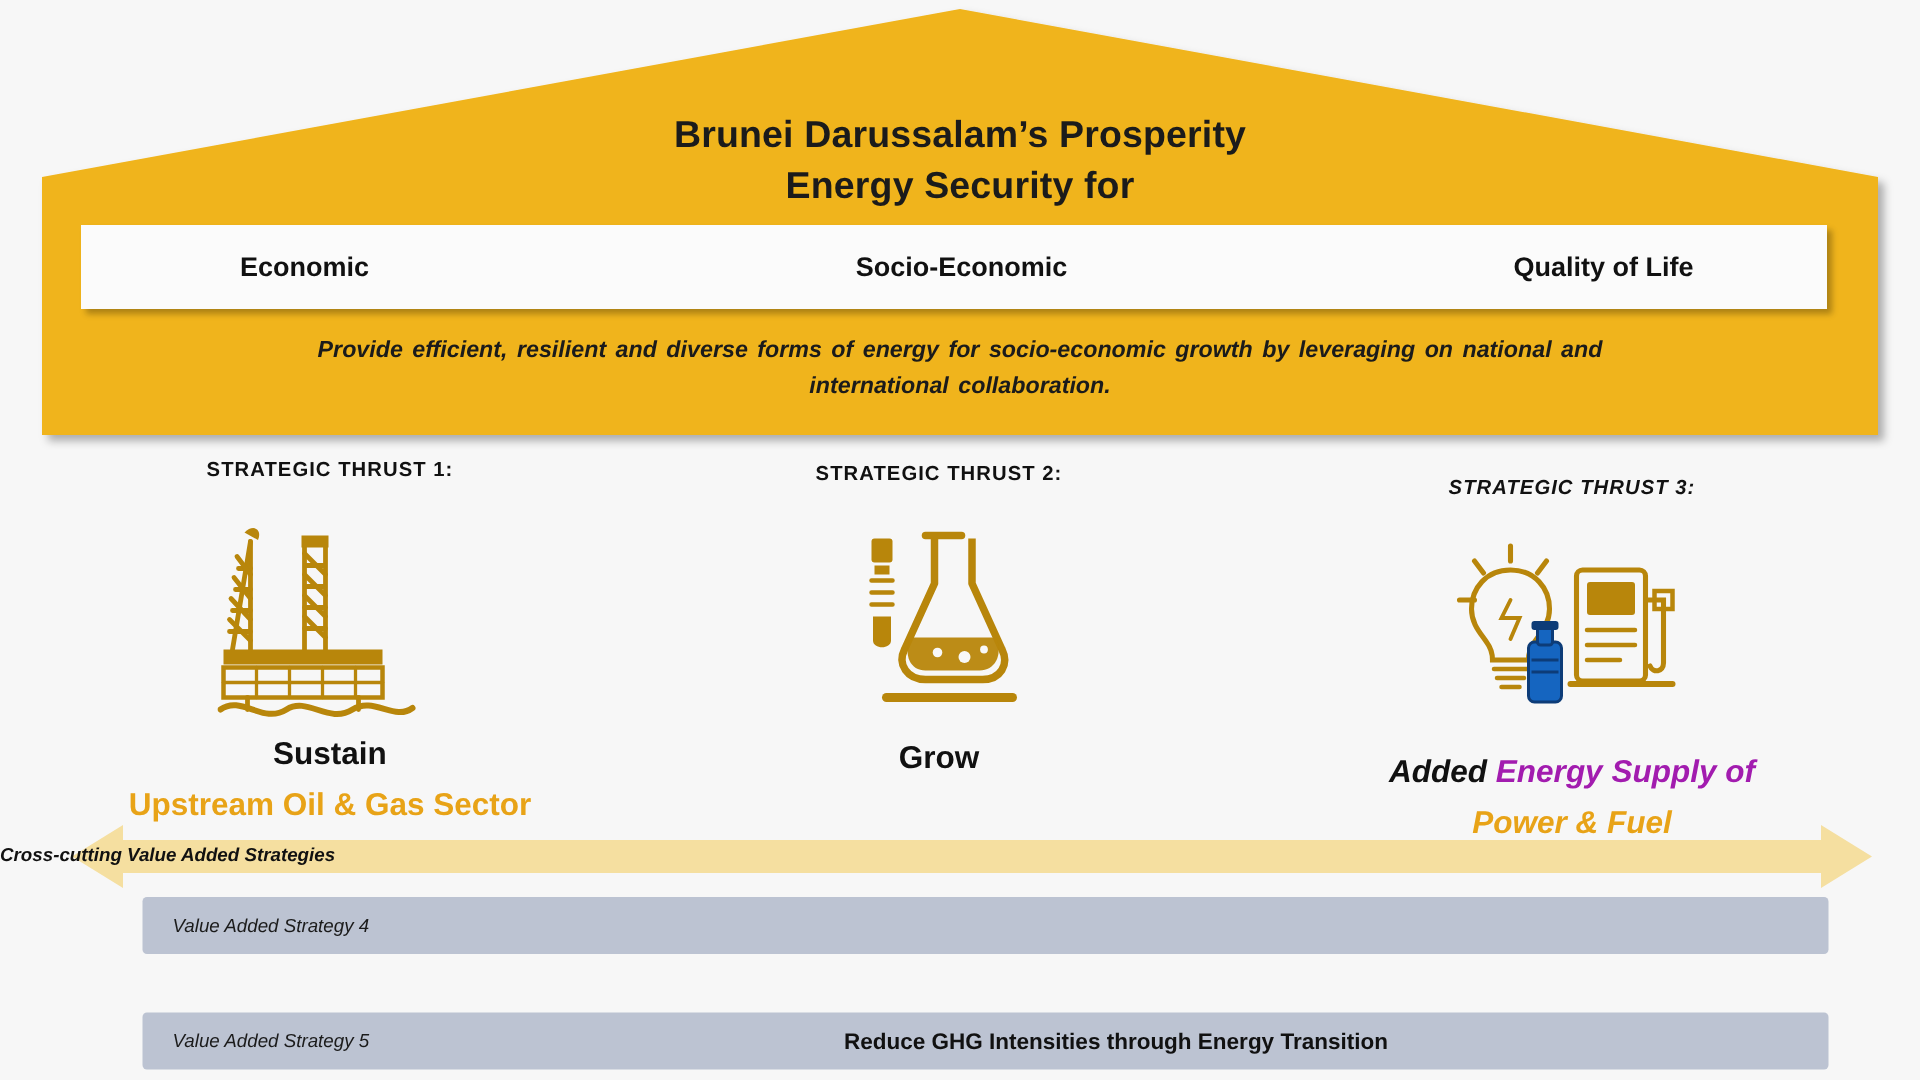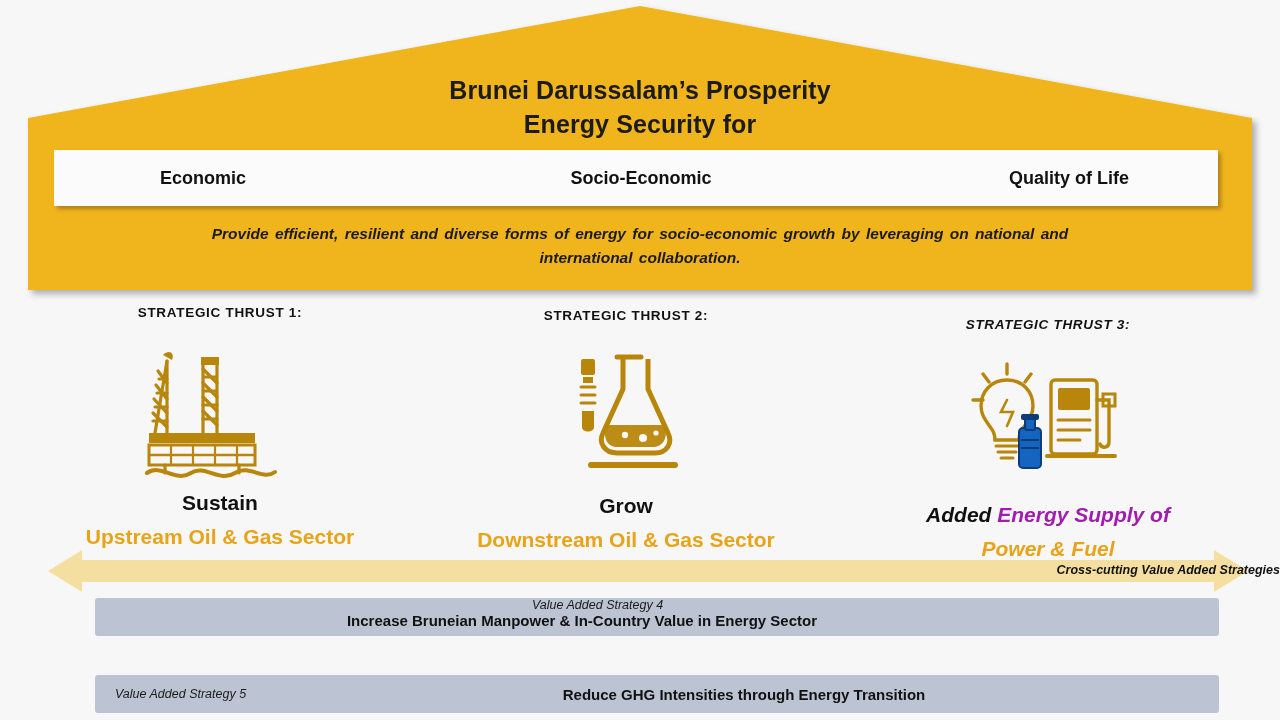--- a/index.html
+++ b/index.html
@@ -116,39 +116,39 @@
     left: 48px;
     top: 548px;
     width: 1200px;
     height: 46px;
   }
   #crosscut-label {
     position: absolute;
     left: 0;
     top: 563px;
     width: 1280px;
-    text-align: right;
+    text-align: left;
     font-size: 12.5px;
     font-style: italic;
     font-weight: bold;
     color: #111;
   }
 
   
   .strategy-row {
     position: absolute;
     left: 95px;
     width: 1124px;
     height: 38px;
     background: #bcc3d2;
     border-radius: 3px;
     display: flex;
     align-items: center;
   }
-  #strategy-row-1 { top: 598px; flex-direction: column; }
+  #strategy-row-1 { top: 598px; }
   #strategy-row-2 { top: 645px; margin-top: 30px; }
   .strategy-tag {
     width: 290px;
     padding-left: 20px;
     font-size: 12.5px;
     font-style: italic;
     color: #1b1b1b;
     box-sizing: border-box;
   }
   .strategy-text {
@@ -242,21 +242,20 @@
         <circle cx="74" cy="86" r="3.2" fill="#F8F8F8" stroke="none"></circle>
         <circle cx="92" cy="89" r="4" fill="#F8F8F8" stroke="none"></circle>
         <circle cx="105" cy="84" r="2.6" fill="#F8F8F8" stroke="none"></circle>
 
         <path d="M40 116 L124 116" stroke-width="6" stroke-linecap="round" fill="none"></path>
       </g>
     </svg>
   </div>
   <div class="thrust-caption">
     <span>Grow</span>
-    <div class="caption-line2">Downstream Oil &amp; Gas Sector</div>
   </div>
 </div>
 
 <div class="thrust" id="thrust-3">
   <div class="thrust-label">STRATEGIC THRUST 3:</div>
   <div class="thrust-icon">
     <svg width="170" height="135" viewBox="0 0 170 135">
       <g fill="none" stroke="#B8860B" stroke-width="3.4" stroke-linecap="round">
 
         <path d="M44 8 L44 18 M20 18 L26 26 M68 18 L62 26 M10 44 L20 44"></path>
@@ -294,19 +293,18 @@
 
 <div id="crosscut-wrap">
   <svg width="1200" height="46" viewBox="0 0 1200 46">
     <path d="M0 23 L34 2 L34 12 L1166 12 L1166 2 L1200 23 L1166 44 L1166 34 L34 34 L34 44 Z" fill="#F5DFA0"></path>
   </svg>
 </div>
 <div id="crosscut-label">Cross-cutting Value Added Strategies</div>
 
 <div class="strategy-row" id="strategy-row-1">
   <div class="strategy-tag">Value Added Strategy 4</div>
-  <div class="strategy-text">Increase Bruneian Manpower &amp; In-Country Value  in Energy Sector</div>
 </div>
 
 <div class="strategy-row" id="strategy-row-2">
   <div class="strategy-tag">Value Added Strategy 5</div>
   <div class="strategy-text">Reduce GHG Intensities through Energy Transition</div>
 </div>
 
 </body></html>

